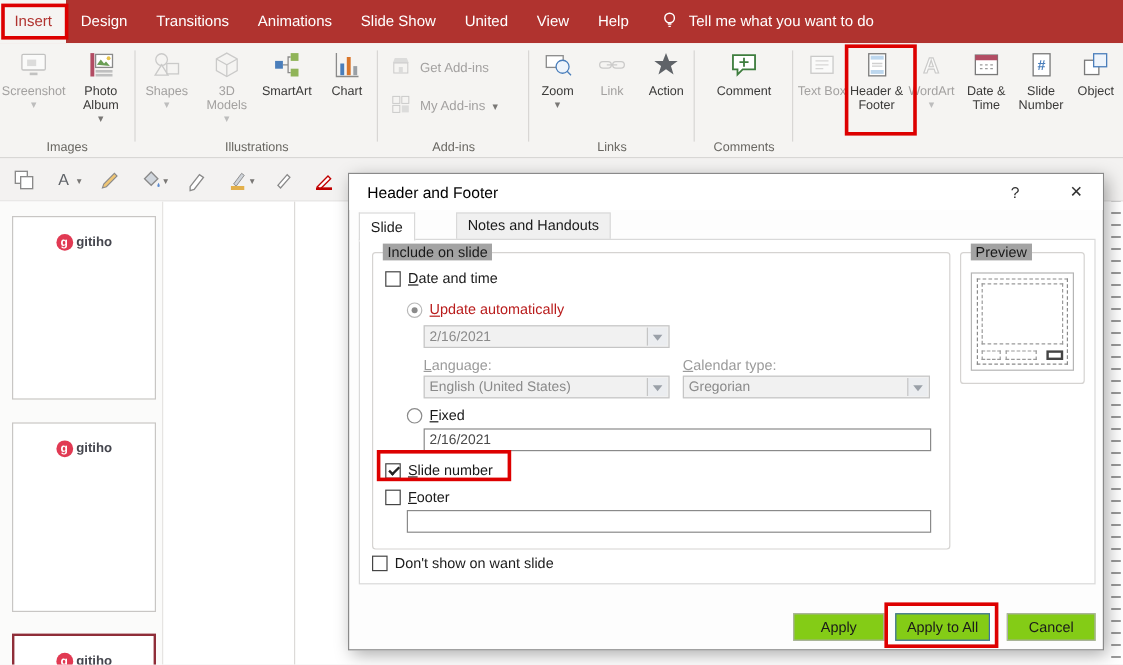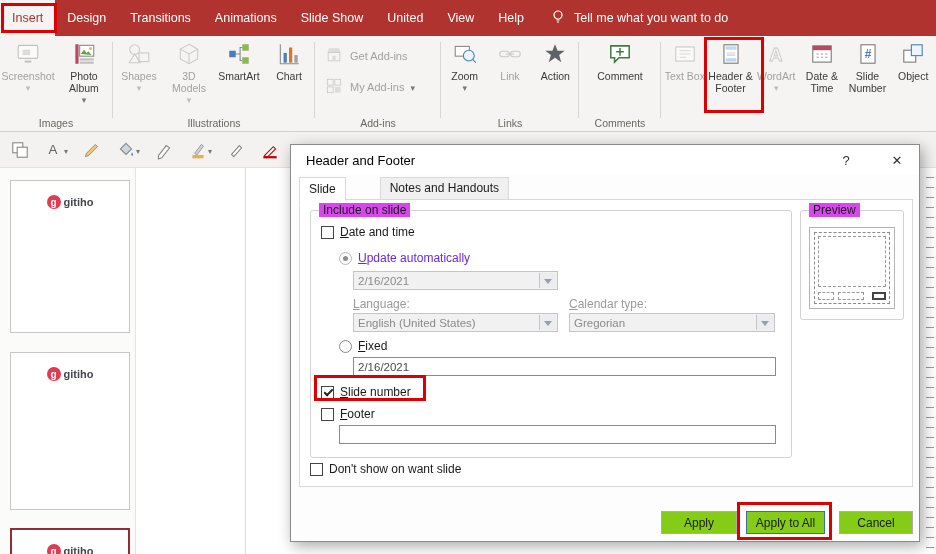--- a/index.html
+++ b/index.html
@@ -59,25 +59,25 @@
   .dlg-title{margin-left:15px;font-size:13px;color:#000;}
   .dlg-help{position:absolute;right:58px;top:0;width:30px;height:30px;display:flex;align-items:center;justify-content:center;
             font-size:13px;color:#333;cursor:pointer;}
   .dlg-close{position:absolute;right:6px;top:0;width:32px;height:30px;display:flex;align-items:center;justify-content:center;
              font-size:13px;color:#333;cursor:pointer;}
   .dlg-tabs{position:absolute;left:8px;top:33px;display:flex;align-items:flex-end;height:22px;gap:32px;}
   .dtab{padding:3px 9px 4px;font-size:12px;border:1px solid #d9d9d9;background:#f0f0f0;cursor:pointer;margin-right:2px;}
   .dtab.active{background:#fff;border-bottom:1px solid #fff;position:relative;z-index:2;margin-bottom:-1px;padding-top:4px;}
   .dlg-page{position:absolute;left:8px;top:54px;width:614px;height:288px;background:#fff;border:1px solid #d9d9d9;}
   .groupbox{position:absolute;border:1px solid #d5d3d1;border-radius:3px;}
-  .gb-label{position:absolute;top:-8px;left:8px;background:#d946ef;padding:0 4px;font-size:12px;color:#1a1a1a;}
+  .gb-label{position:absolute;top:-8px;left:8px;background:#a3a3a3;padding:0 4px;font-size:12px;color:#1a1a1a;}
   .include-box{left:10px;top:10px;width:482px;height:248px;}
   .preview-box{left:500px;top:10px;width:104px;height:110px;}
   .ctl-row{position:absolute;display:flex;align-items:center;gap:6px;font-size:12px;}
-  .ctl-row.disabled{color:#6d28d9;}
+  .ctl-row.disabled{color:#b91c1c;}
   .accel{display:inline-block;}
   .accel::first-letter{text-decoration:underline;}
   .cb{width:13px;height:13px;border:1px solid #454545;background:#fff;position:relative;flex:none;cursor:pointer;}
   .cb.checked::after{content:"";position:absolute;left:2px;top:2px;width:7px;height:3px;
                      border-left:2px solid #222;border-bottom:2px solid #222;transform:rotate(-45deg);}
   .rd{width:13px;height:13px;border:1px solid #8a8a8a;border-radius:50%;background:#fff;flex:none;cursor:pointer;}
   .rd.disabled{border-color:#b9b9b9;}
   .rd.sel::after{content:"";display:block;width:5px;height:5px;border-radius:50%;background:#8b8b8b;margin:3px;}
   .combo{position:absolute;height:19px;border:1px solid #abadb3;background:#fff;font-size:11.5px;color:#444;
          display:flex;align-items:center;padding-left:4px;cursor:pointer;}

